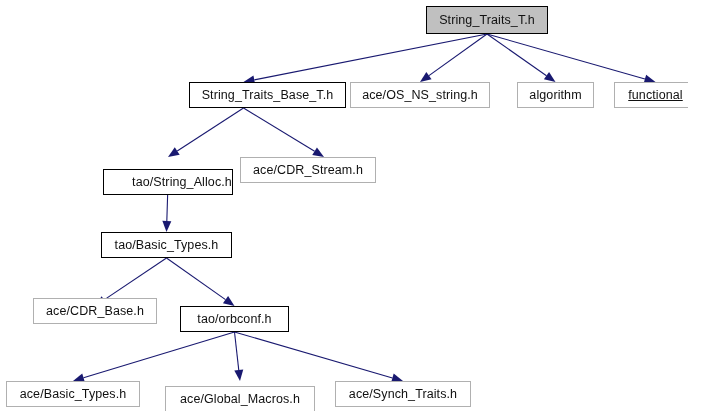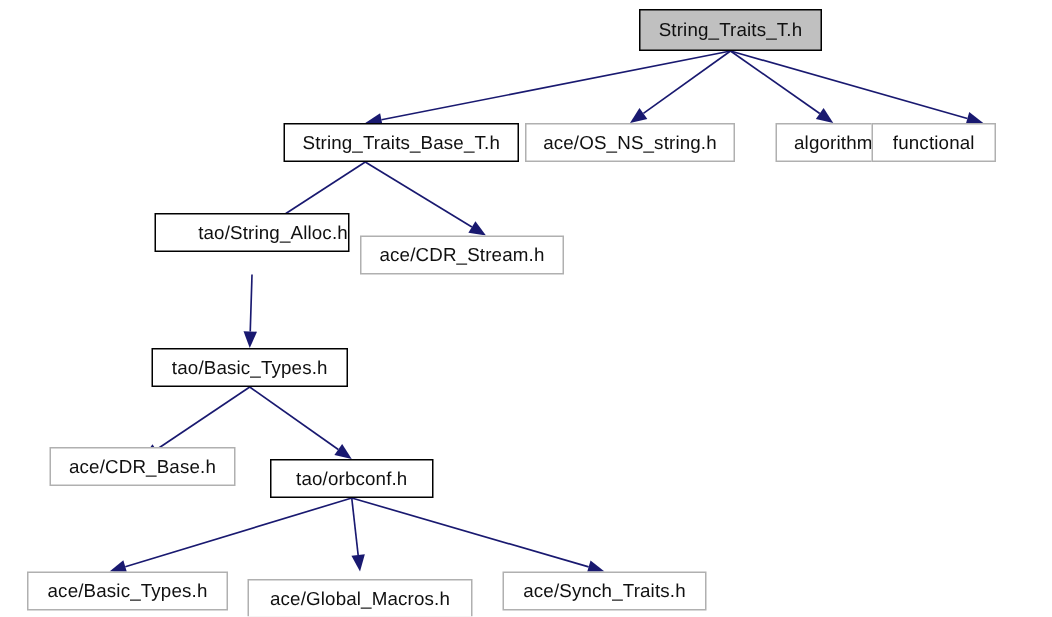--- a/index.html
+++ b/index.html
@@ -84,39 +84,39 @@
       </div>
       <div class="node strong" style="left: 165px; top: 82px; width: 157px; height: 26px; margin-left: 24px;">
         <span class="node-label">String_Traits_Base_T.h</span>
       </div>
       <div class="node light" style="left: 350px; top: 82px; width: 140px; height: 26px;">
         <span class="node-label">ace/OS_NS_string.h</span>
       </div>
       <div class="node light" style="left: 517px; top: 82px; width: 77px; height: 26px;">
         <span class="node-label">algorithm</span>
       </div>
-      <div class="node light" style="left: 581px; top: 82px; width: 83px; height: 26px;">
+      <div class="node light" style="left: 614px; top: 82px; width: 83px; height: 26px; text-decoration: underline;">
         <span class="node-label">functional</span>
       </div>
-      <div class="node strong" style="left: 103px; top: 142px; width: 130px; height: 26px; padding-left: 28px;">
+      <div class="node strong" style="left: 103px; top: 169px; width: 130px; height: 26px; padding-left: 28px;">
         <span class="node-label">tao/String_Alloc.h</span>
       </div>
       <div class="node light" style="left: 240px; top: 157px; width: 136px; height: 26px;">
         <span class="node-label">ace/CDR_Stream.h</span>
       </div>
       <div class="node strong" style="left: 101px; top: 232px; width: 131px; height: 26px;">
         <span class="node-label">tao/Basic_Types.h</span>
       </div>
       <div class="node light" style="left: 33px; top: 298px; width: 124px; height: 26px;">
         <span class="node-label">ace/CDR_Base.h</span>
       </div>
       <div class="node strong" style="left: 180px; top: 306px; width: 109px; height: 26px;">
         <span class="node-label">tao/orbconf.h</span>
       </div>
-      <div class="node light" style="left: 6px; top: 381px; width: 134px; height: 26px; margin-left: 12px;">
+      <div class="node light" style="left: 6px; top: 381px; width: 134px; height: 26px;">
         <span class="node-label">ace/Basic_Types.h</span>
       </div>
       <div class="node light" style="left: 165px; top: 386px; width: 150px; height: 26px;">
         <span class="node-label">ace/Global_Macros.h</span>
       </div>
       <div class="node light" style="left: 335px; top: 381px; width: 136px; height: 26px;">
         <span class="node-label">ace/Synch_Traits.h</span>
       </div>
     </div>
 </div>

